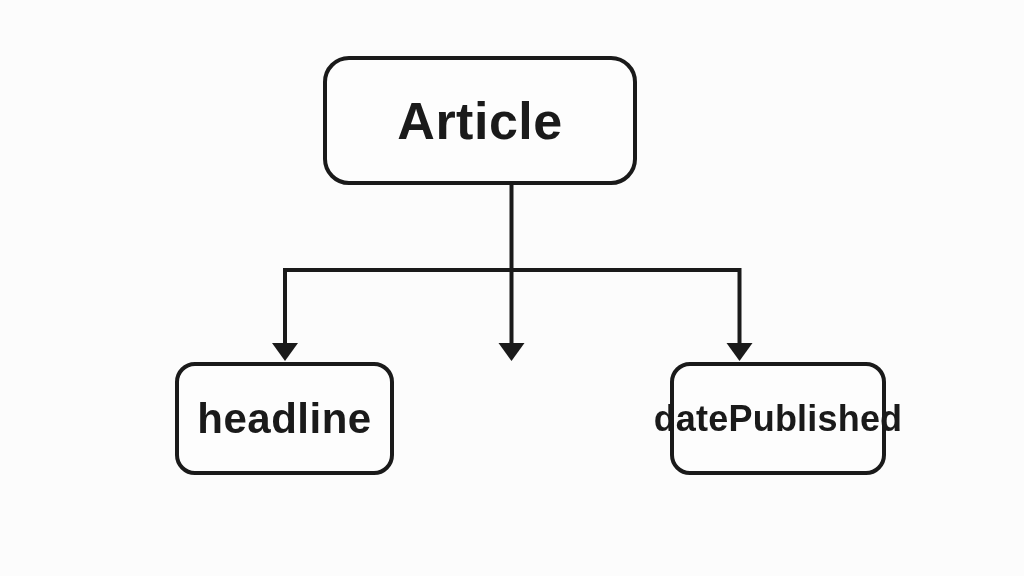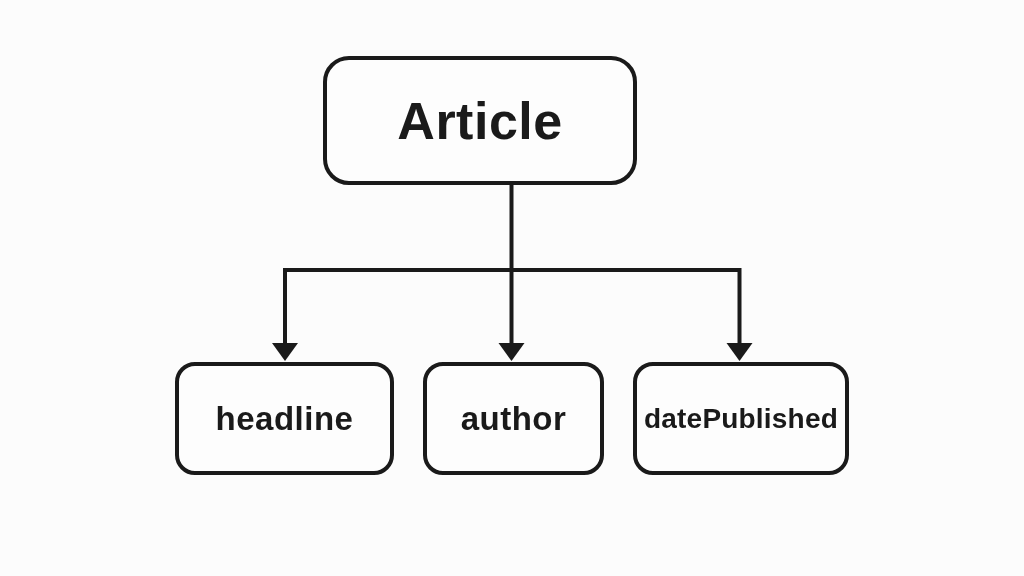--- a/index.html
+++ b/index.html
@@ -50,25 +50,25 @@
   .node.root {
     left: 323px; top: 56px;
     width: 314px; height: 129px;
     border-radius: 26px;
     font-size: 52px;
   }
   .node.child {
     top: 362px;
     height: 113px;
     border-radius: 20px;
-    font-size: 33px;
+    font-size: 42px;
   }
   .node.child-0 { left: 175px; width: 219px; }
   .node.child-1 { left: 423px; width: 181px; }
-  .node.child-2 { left: 633px; width: 216px; font-size: 28px; letter-spacing: 0.2px; }
+  .node.child-2 { left: 670px; width: 216px; font-size: 36px; letter-spacing: 0.2px; }
 </style>
 </head>
 <body>
 
 <div class="canvas">
 
   <svg class="connectors" viewBox="0 0 1024 576" xmlns="http://www.w3.org/2000/svg" aria-hidden="true">
 
     <path d="M 511.5 185 V 270 M 283 270 H 741.5 M 285 270 V 345 M 511.5 270 V 345 M 739.5 270 V 345"></path>
 
@@ -78,21 +78,18 @@
   </svg>
 
   <div class="node root">
     <span>Article</span>
   </div>
 
   <div class="node child child-0">
     <span>headline</span>
   </div>
 
-  <div class="node child child-1">
-    <span>author</span>
-  </div>
 
   <div class="node child child-2">
     <span>datePublished</span>
   </div>
 
 </div>
 
 </body></html>

